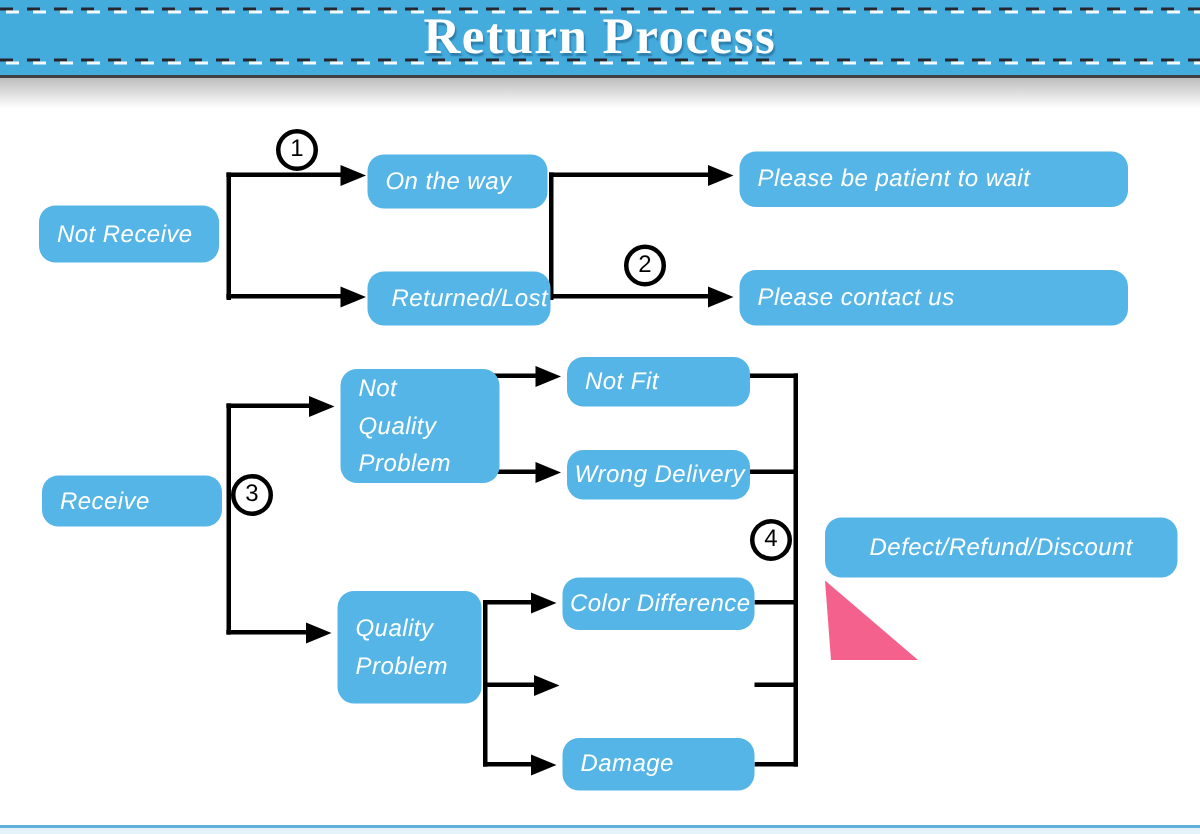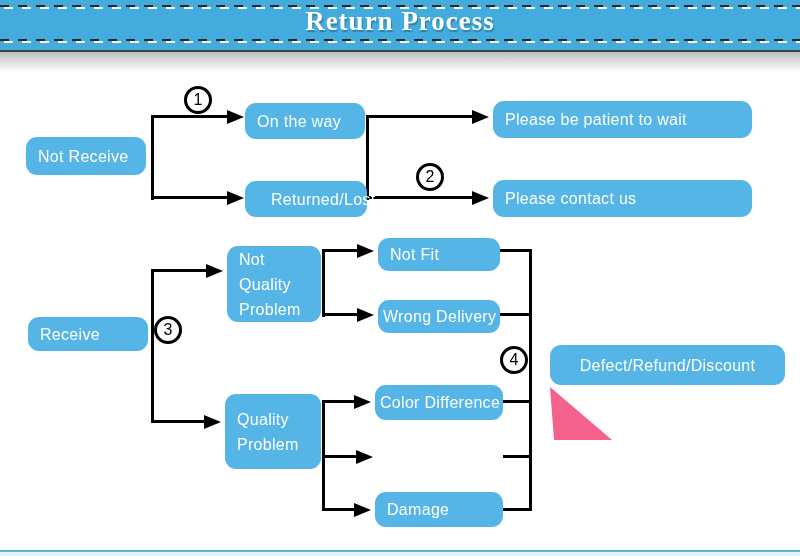--- a/index.html
+++ b/index.html
@@ -12,32 +12,32 @@
   *{margin:0;padding:0;box-sizing:border-box;}
   body{background:#888;font-family:"Liberation Sans","DejaVu Sans",sans-serif;}
   .stage{position:relative;width:800px;height:556px;background:#ffffff;overflow:hidden;}
 
   
   .banner{position:absolute;left:0;top:0;width:800px;height:50px;background:var(--banner-blue);}
   .stitch{position:absolute;left:0;width:800px;height:2px;
     background:repeating-linear-gradient(90deg,#26262e 0 9px,transparent 9px 18px);}
   .stitch.white{background:repeating-linear-gradient(90deg,#ffffff 0 9px,transparent 9px 18px);opacity:.95;}
   .banner-title{position:absolute;left:0;top:6px;width:800px;text-align:center;
-    font-family:"Liberation Serif","DejaVu Serif",serif;font-size:27px;font-weight:700;
+    font-family:"Liberation Serif","DejaVu Serif",serif;font-size:34px;font-weight:700;
     color:#ffffff;text-shadow:1px 2px 1px rgba(25,90,130,.55);letter-spacing:1px;}
   .banner-edge{position:absolute;left:0;top:50px;width:800px;height:2px;background:#3f3f3f;}
   .banner-fade{position:absolute;left:0;top:52px;width:800px;height:20px;
     background:linear-gradient(#bdbdbd,#ffffff);}
 
   
   .node{position:absolute;background:var(--box-blue);border-radius:11px;color:#fff;
     font-size:16px;letter-spacing:.3px;display:flex;flex-direction:column;justify-content:center;}
-  .node .ln{padding-left:12px;line-height:25px;white-space:nowrap;}
+  .node .ln{padding-left:12px;line-height:25px;white-space:nowrap;font-style:italic;}
   .node.pad5 .ln{padding-left:5px;}
-  .node.pad8 .ln{padding-left:26px;}
+  .node.pad8 .ln{padding-left:16px;}
   .node.center .ln{padding-left:0;text-align:center;}
 
   
   .hl{position:absolute;height:3px;background:var(--line-black);}
   .vl{position:absolute;width:3px;background:var(--line-black);}
   .ah{position:absolute;width:0;height:0;border-top:7px solid transparent;
     border-bottom:7px solid transparent;border-left:17px solid var(--line-black);}
 
   
   .circle{position:absolute;width:28px;height:28px;border:3px solid #000;border-radius:50%;
@@ -132,21 +132,21 @@
   </div>
   <div class="node" style="left:493px;top:180px;width:259px;height:37px">
     <span class="ln">Please contact us</span>
   </div>
   <div class="node" style="left:493px;top:101px;width:259px;height:37px">
     <span class="ln">Please be patient to wait</span>
   </div>
   <div class="node" style="left:28px;top:317px;width:120px;height:34px">
     <span class="ln">Receive</span>
   </div>
-  <div class="node" style="left:227px;top:246px;width:94px;height:76px">
+  <div class="node" style="left:227px;top:246px;width:106px;height:76px">
     <span class="ln">Not</span>
     <span class="ln">Quality</span>
     <span class="ln">Problem</span>
   </div>
   <div class="node" style="left:378px;top:238px;width:122px;height:33px">
     <span class="ln">Not Fit</span>
   </div>
   <div class="node pad5" style="left:378px;top:300px;width:122px;height:33px">
     <span class="ln">Wrong Delivery</span>
   </div>

